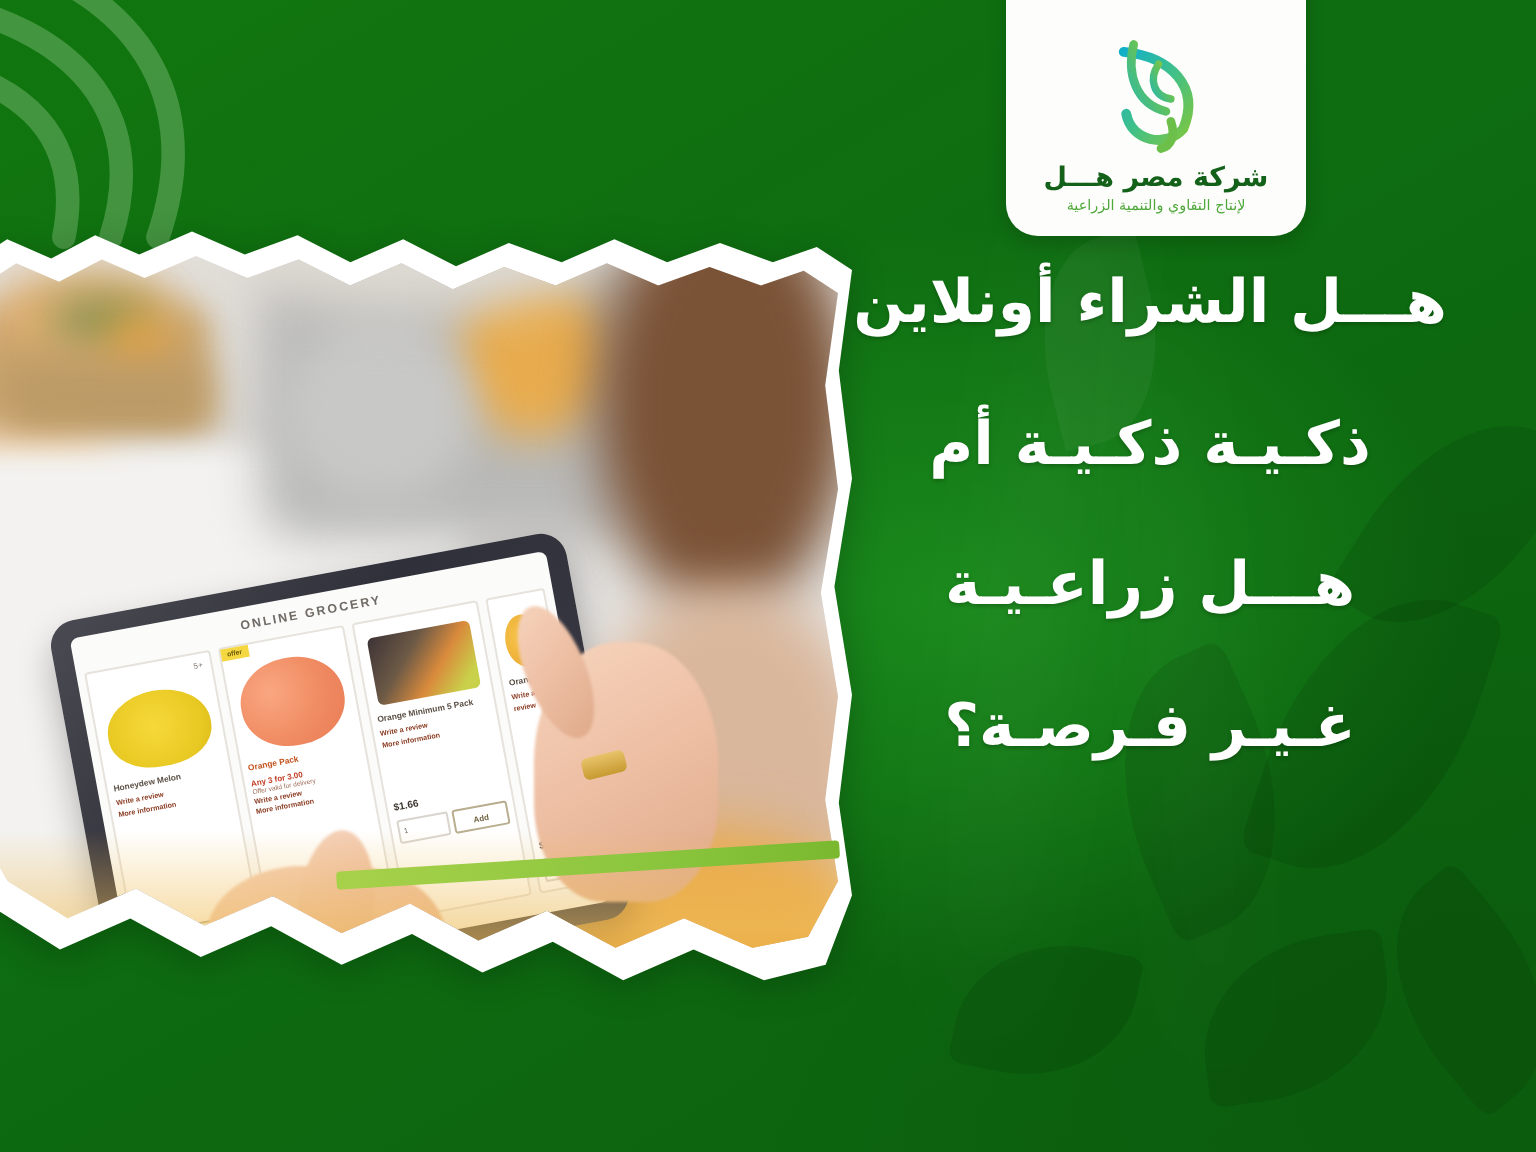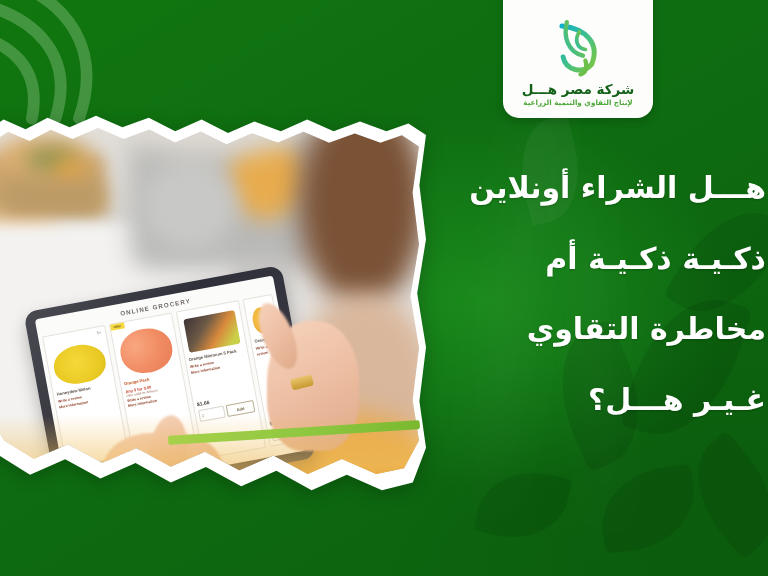--- a/index.html
+++ b/index.html
@@ -85,37 +85,36 @@
   .logo-name {
     font-size: 13.5px;
     font-weight: bold;
     color: #14621a;
     line-height: 1.1;
     letter-spacing: 0;
     white-space: nowrap;
   }
   .logo-sub {
     font-size: 7.2px;
-    font-weight: bold;
+    font-weight: normal;
     color: #4ea83a;
     line-height: 1.2;
     margin-top: 3px;
     white-space: nowrap;
     text-align: right;
   }
 
   
   .headline {
     position: absolute;
-    right: 2px;
+    right: 18px;
     top: 136px;
     width: 350px;
-    text-align: right;
+    text-align: center;
     z-index: 5;
-    margin-top: 36px;
   }
   .hl-line {
     color: #ffffff;
     font-size: 30px;
     font-weight: bold;
     line-height: 1.05;
     margin-bottom: 39px;
     white-space: nowrap;
     text-shadow: 0 1px 2px rgba(0,0,0,0.22);
     letter-spacing: 0.2px;
@@ -486,17 +485,17 @@
         <path d="M62 72 C 66 84, 62 92, 54 94" stroke="#6cc04a" stroke-width="7"></path>
       </g>
     </svg>
     <div class="logo-name">شركة مصر هـــل</div>
     <div class="logo-sub">لإنتاج التقاوي والتنمية الزراعية</div>
   </div>
 
   <div class="headline">
     <div class="hl-line">هـــل الشراء أونلاين</div>
     <div class="hl-line">ذكـيـة ذكـيـة أم</div>
-    <div class="hl-line">مخاطرة التقاوي</div>
-    <div class="hl-line">غـيـر هـــل؟</div>
+    <div class="hl-line">هـــل زراعـيـة</div>
+    <div class="hl-line">غـيـر فـرصـة؟</div>
   </div>
 
 </div>
 
 </body></html>

